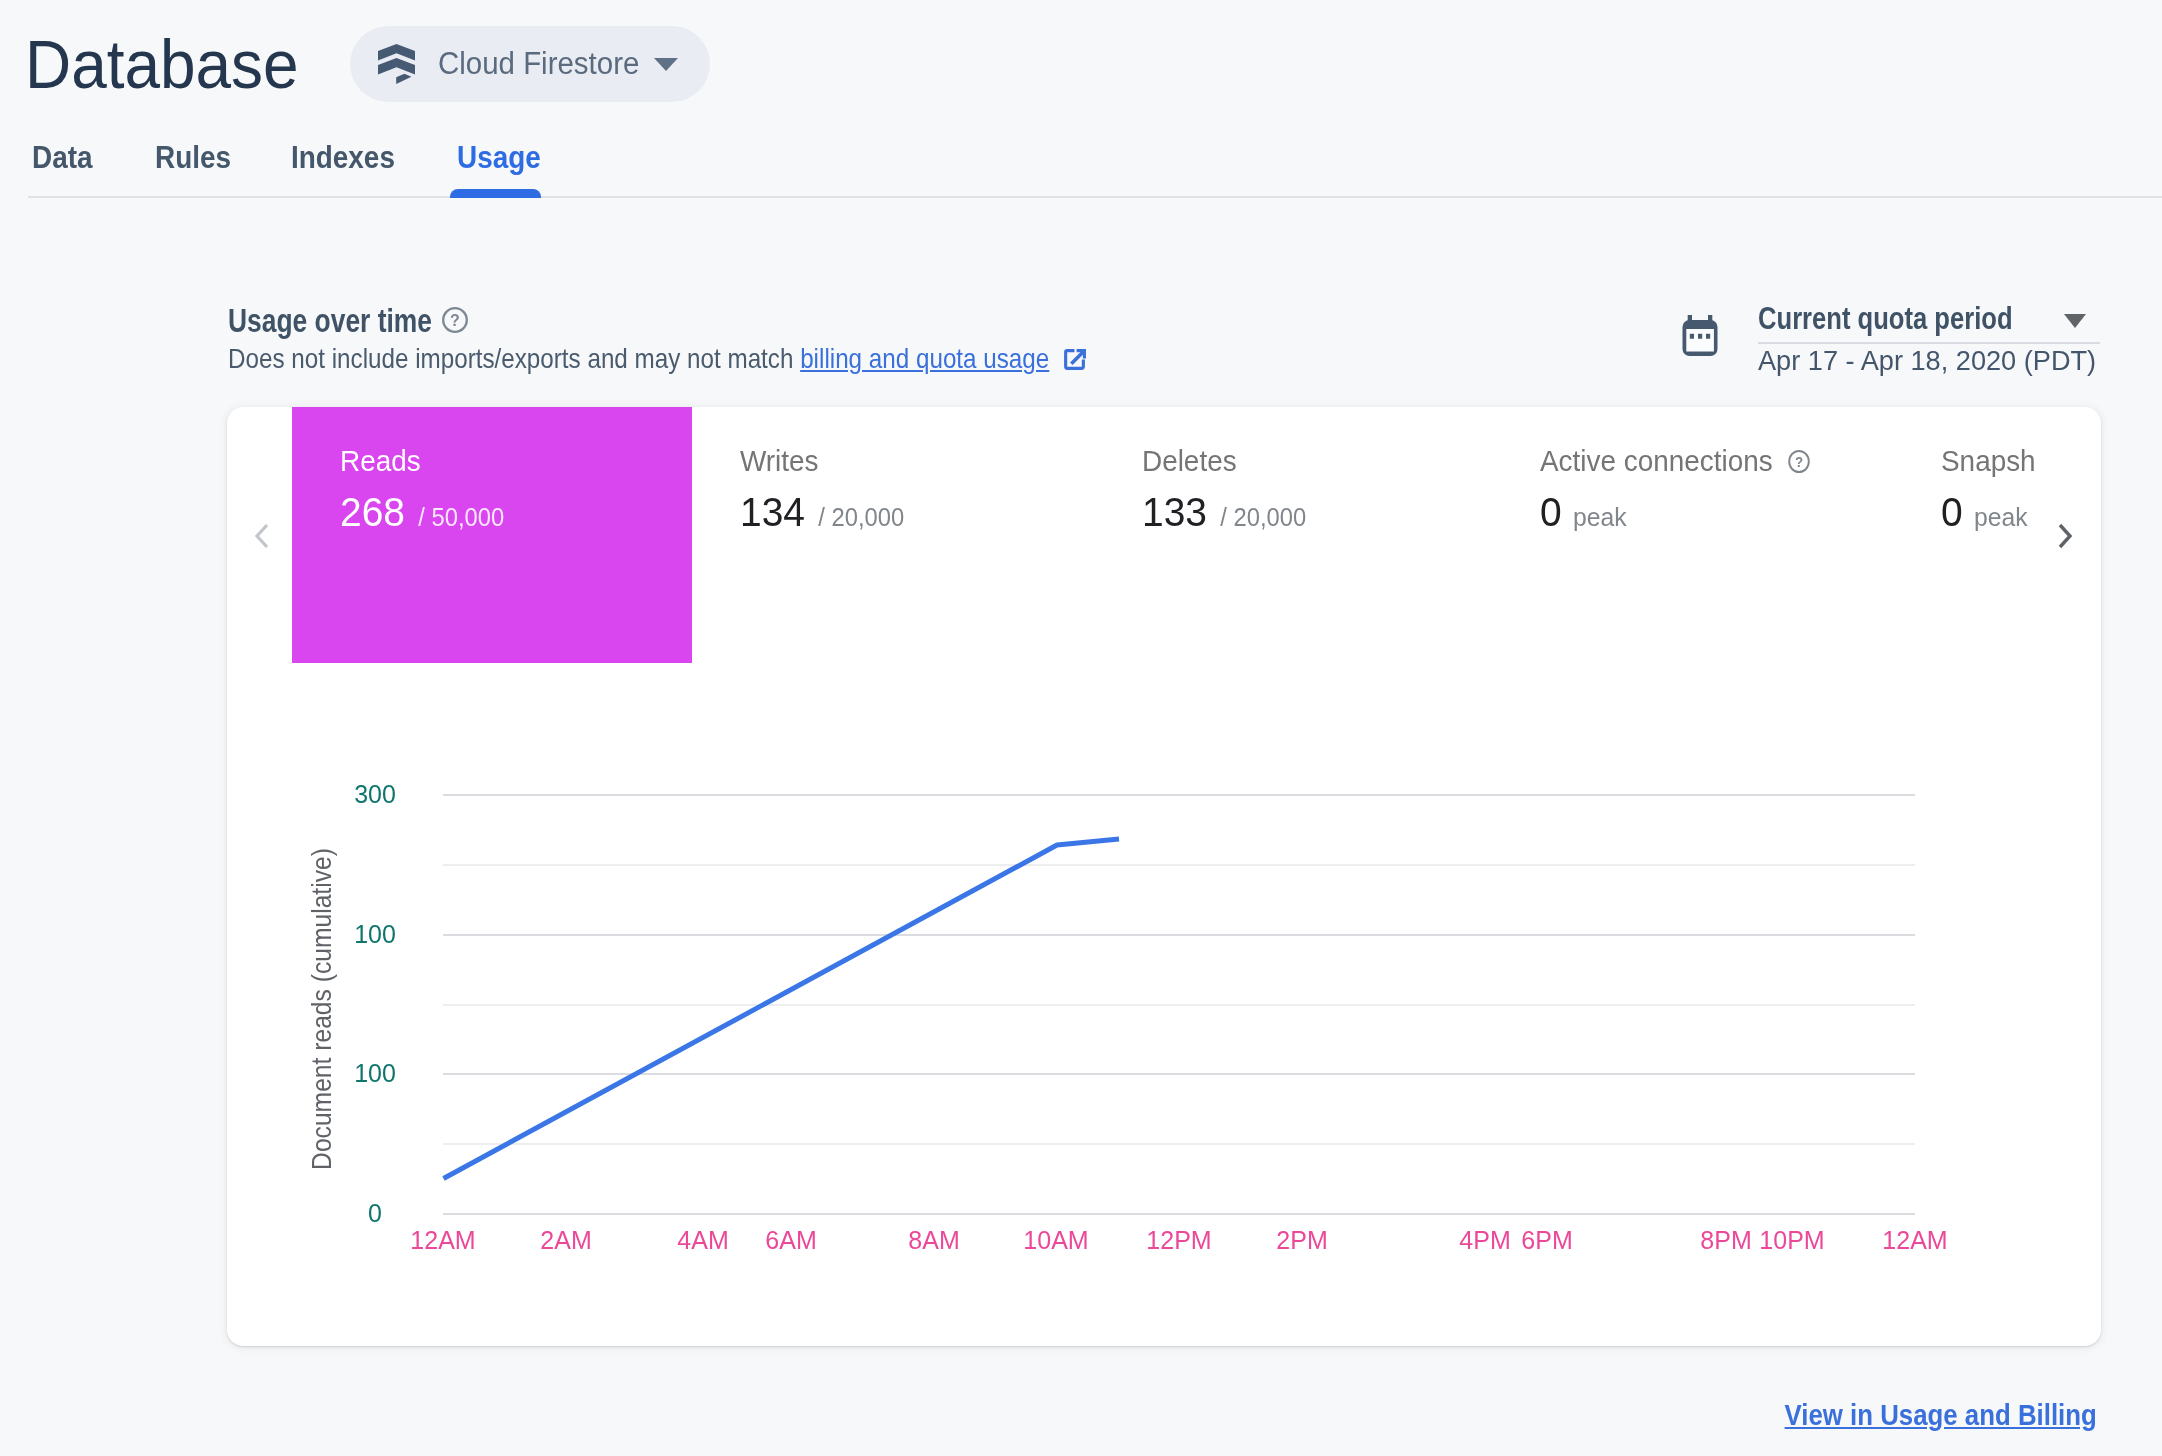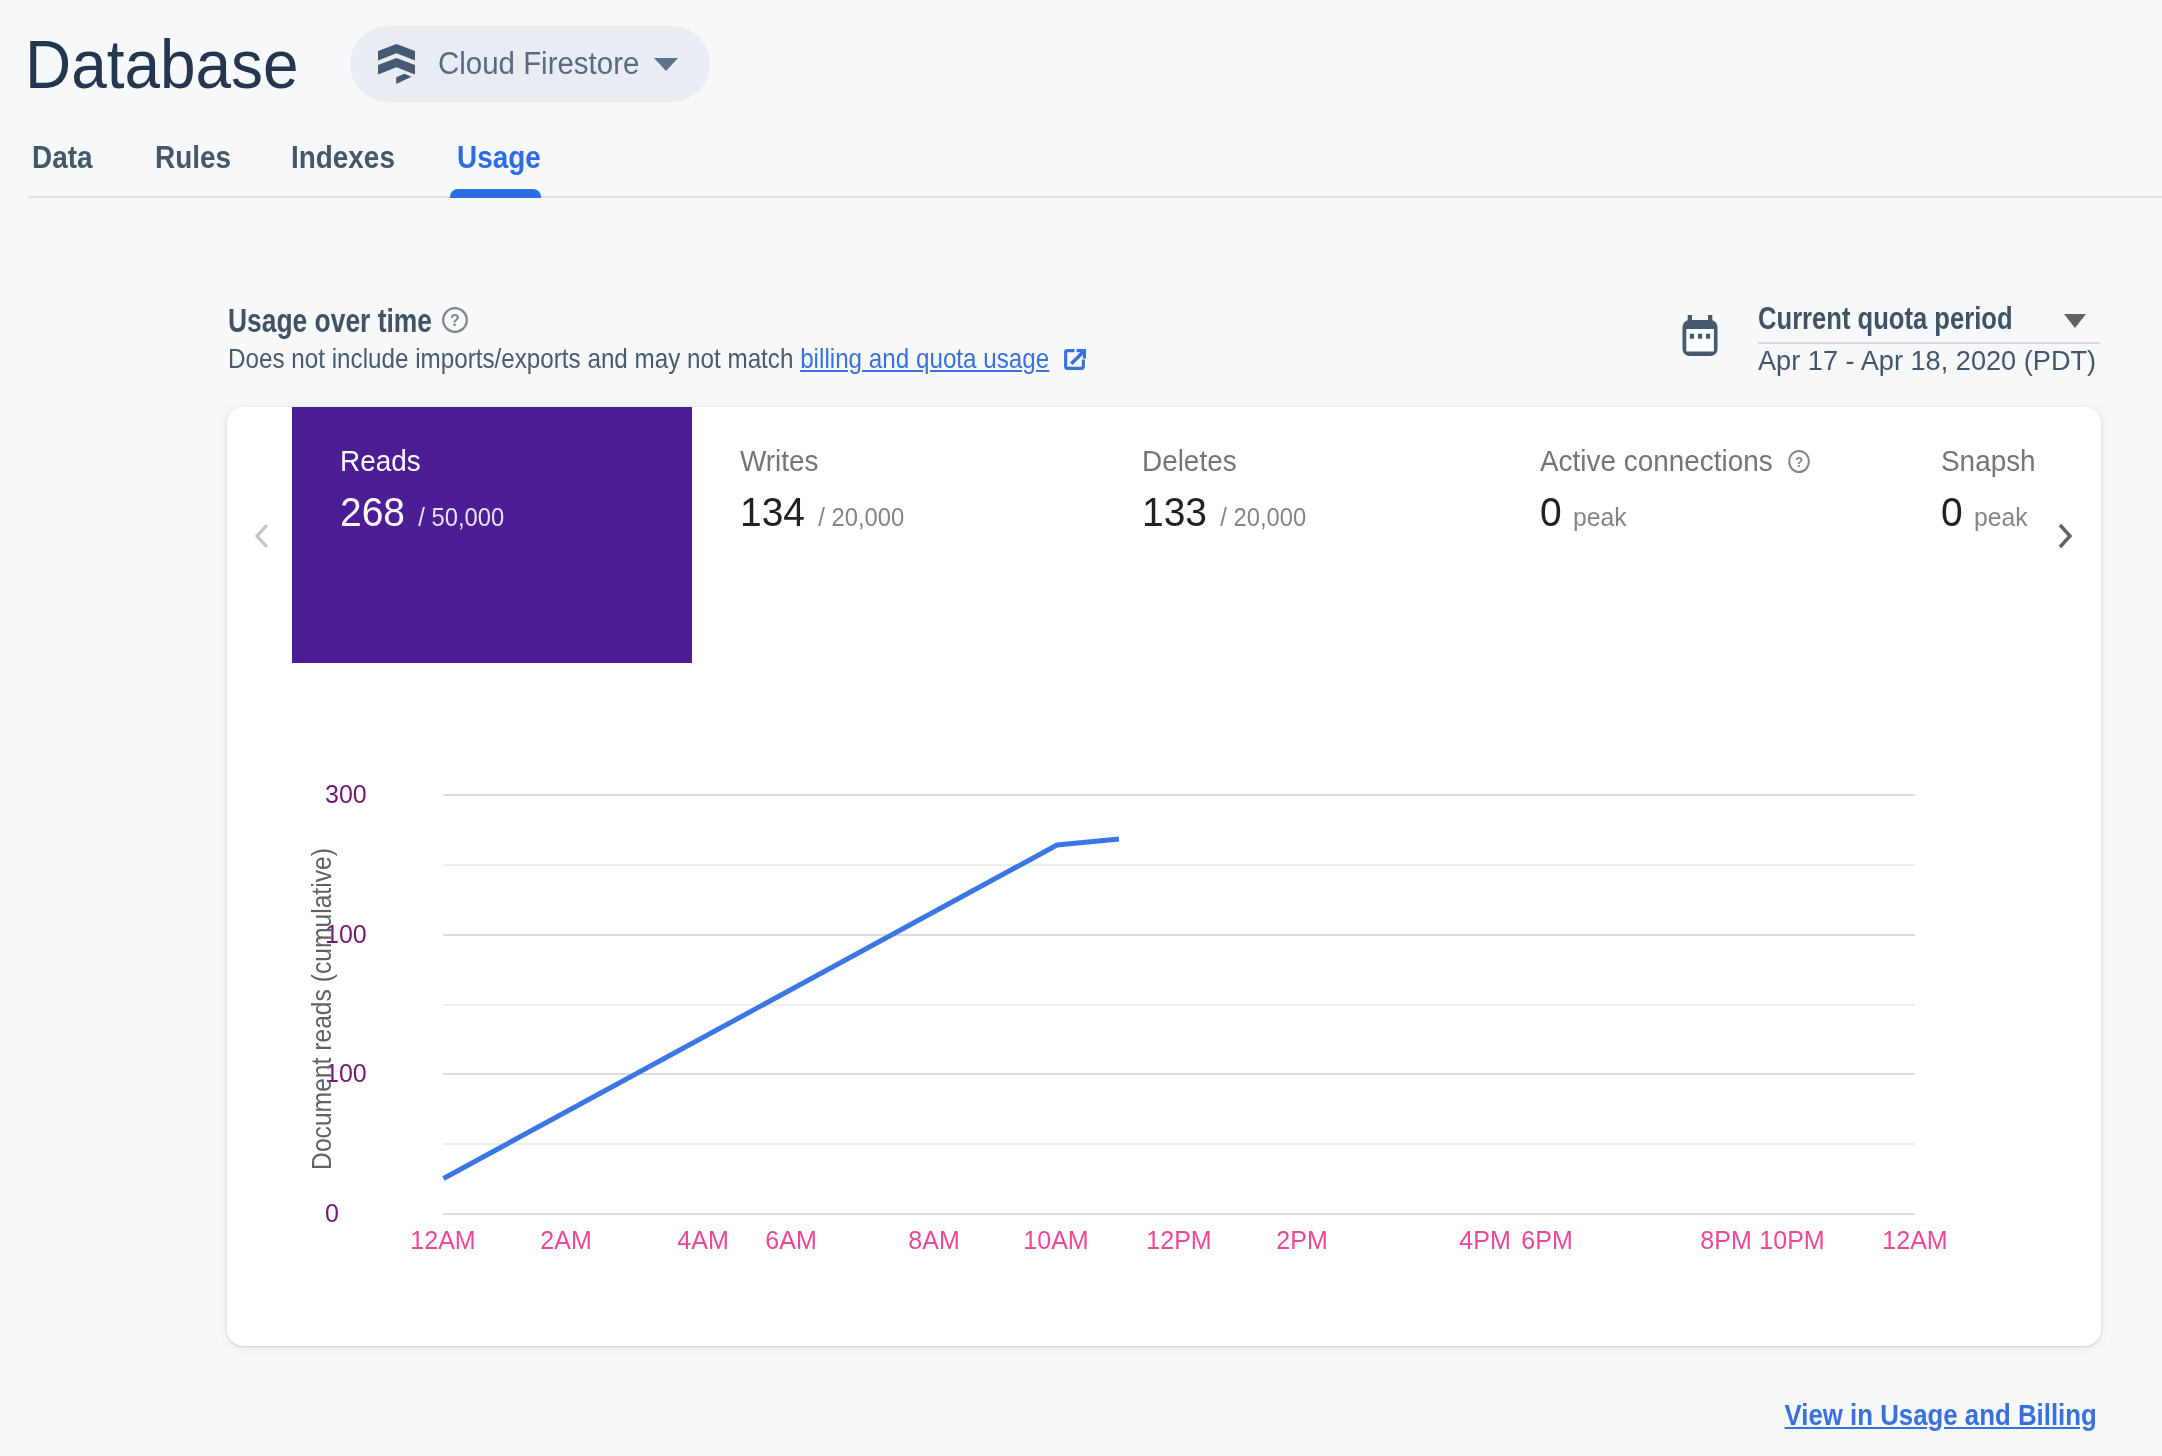--- a/index.html
+++ b/index.html
@@ -24,33 +24,33 @@
 
   .qt { left:1758px; top:302px; font-size:32px; line-height:32px; font-weight:bold; color:#3f5266; transform:scaleX(.8); transform-origin:left; }
   .qcaret { left:2064px; top:314px; width:0; height:0; border-left:11.5px solid transparent; border-right:11.5px solid transparent; border-top:14px solid #606468; }
   .qline { left:1758px; top:342px; width:342px; height:2px; background:#d8dbdf; }
   .qdate { left:1758px; top:347px; font-size:28px; line-height:28px; color:#44566c; transform:scaleX(.97); transform-origin:left; }
 
   .card { left:227px; top:407px; width:1874px; height:939px; background:#fff; border-radius:16px;
           box-shadow:0 1px 2px rgba(60,64,67,.18), 0 1px 8px 1px rgba(60,64,67,.08); }
 
   .mclip { left:0; top:0; width:1810px; height:256px; overflow:hidden; }
-  .tile { left:65px; top:0; width:400px; height:300px; background:#4c1d95; }
+  .tile { left:65px; top:0; width:400px; height:300px; background:#d946ef; }
   .mlab { top:39px; font-size:30px; line-height:30px; color:#757575; white-space:nowrap; transform:scaleX(.93); transform-origin:left; }
   .mval { top:85px; font-size:41px; line-height:41px; color:#202124; white-space:nowrap; transform:scaleX(.95); transform-origin:left; }
   .mval .sm { font-size:25px; color:#80868b; margin-left:14px; }
   .mval .pk { font-size:26px; color:#80868b; margin-left:12px; }
   .tile .mlab { left:48px; color:#fff; }
   .tile .mval { left:48px; color:#fff; }
   .tile .mval .sm { color:rgba(255,255,255,.87); }
 
   .grid { left:216px; width:1472px; height:2px; }
   .g-major { background:#dadce0; }
   .g-minor { background:#eeeef0; }
-  .ylab { left:98px; width:100px; text-align:left; font-size:25px; line-height:30px; color:#701a75; }
+  .ylab { left:98px; width:100px; text-align:center; font-size:25px; line-height:30px; color:#0f766e; }
   .xlab { width:140px; text-align:center; top:818px; font-size:25px; line-height:30px; color:#ec4899; }
   .ytitle { left:-205px; top:587px; width:600px; height:30px; text-align:center; font-size:28px; line-height:30px; color:#5f6368; transform:rotate(-90deg) scaleX(.88); }
 
   .blink { right:65px; top:1401px; font-size:29px; line-height:29px; font-weight:bold; color:#3a70dc; text-decoration:underline; transform:scaleX(.89); transform-origin:right; }
 </style>
 </head>
 <body>
   <div class="abs title">Database</div>
 
   <div class="abs pill">

